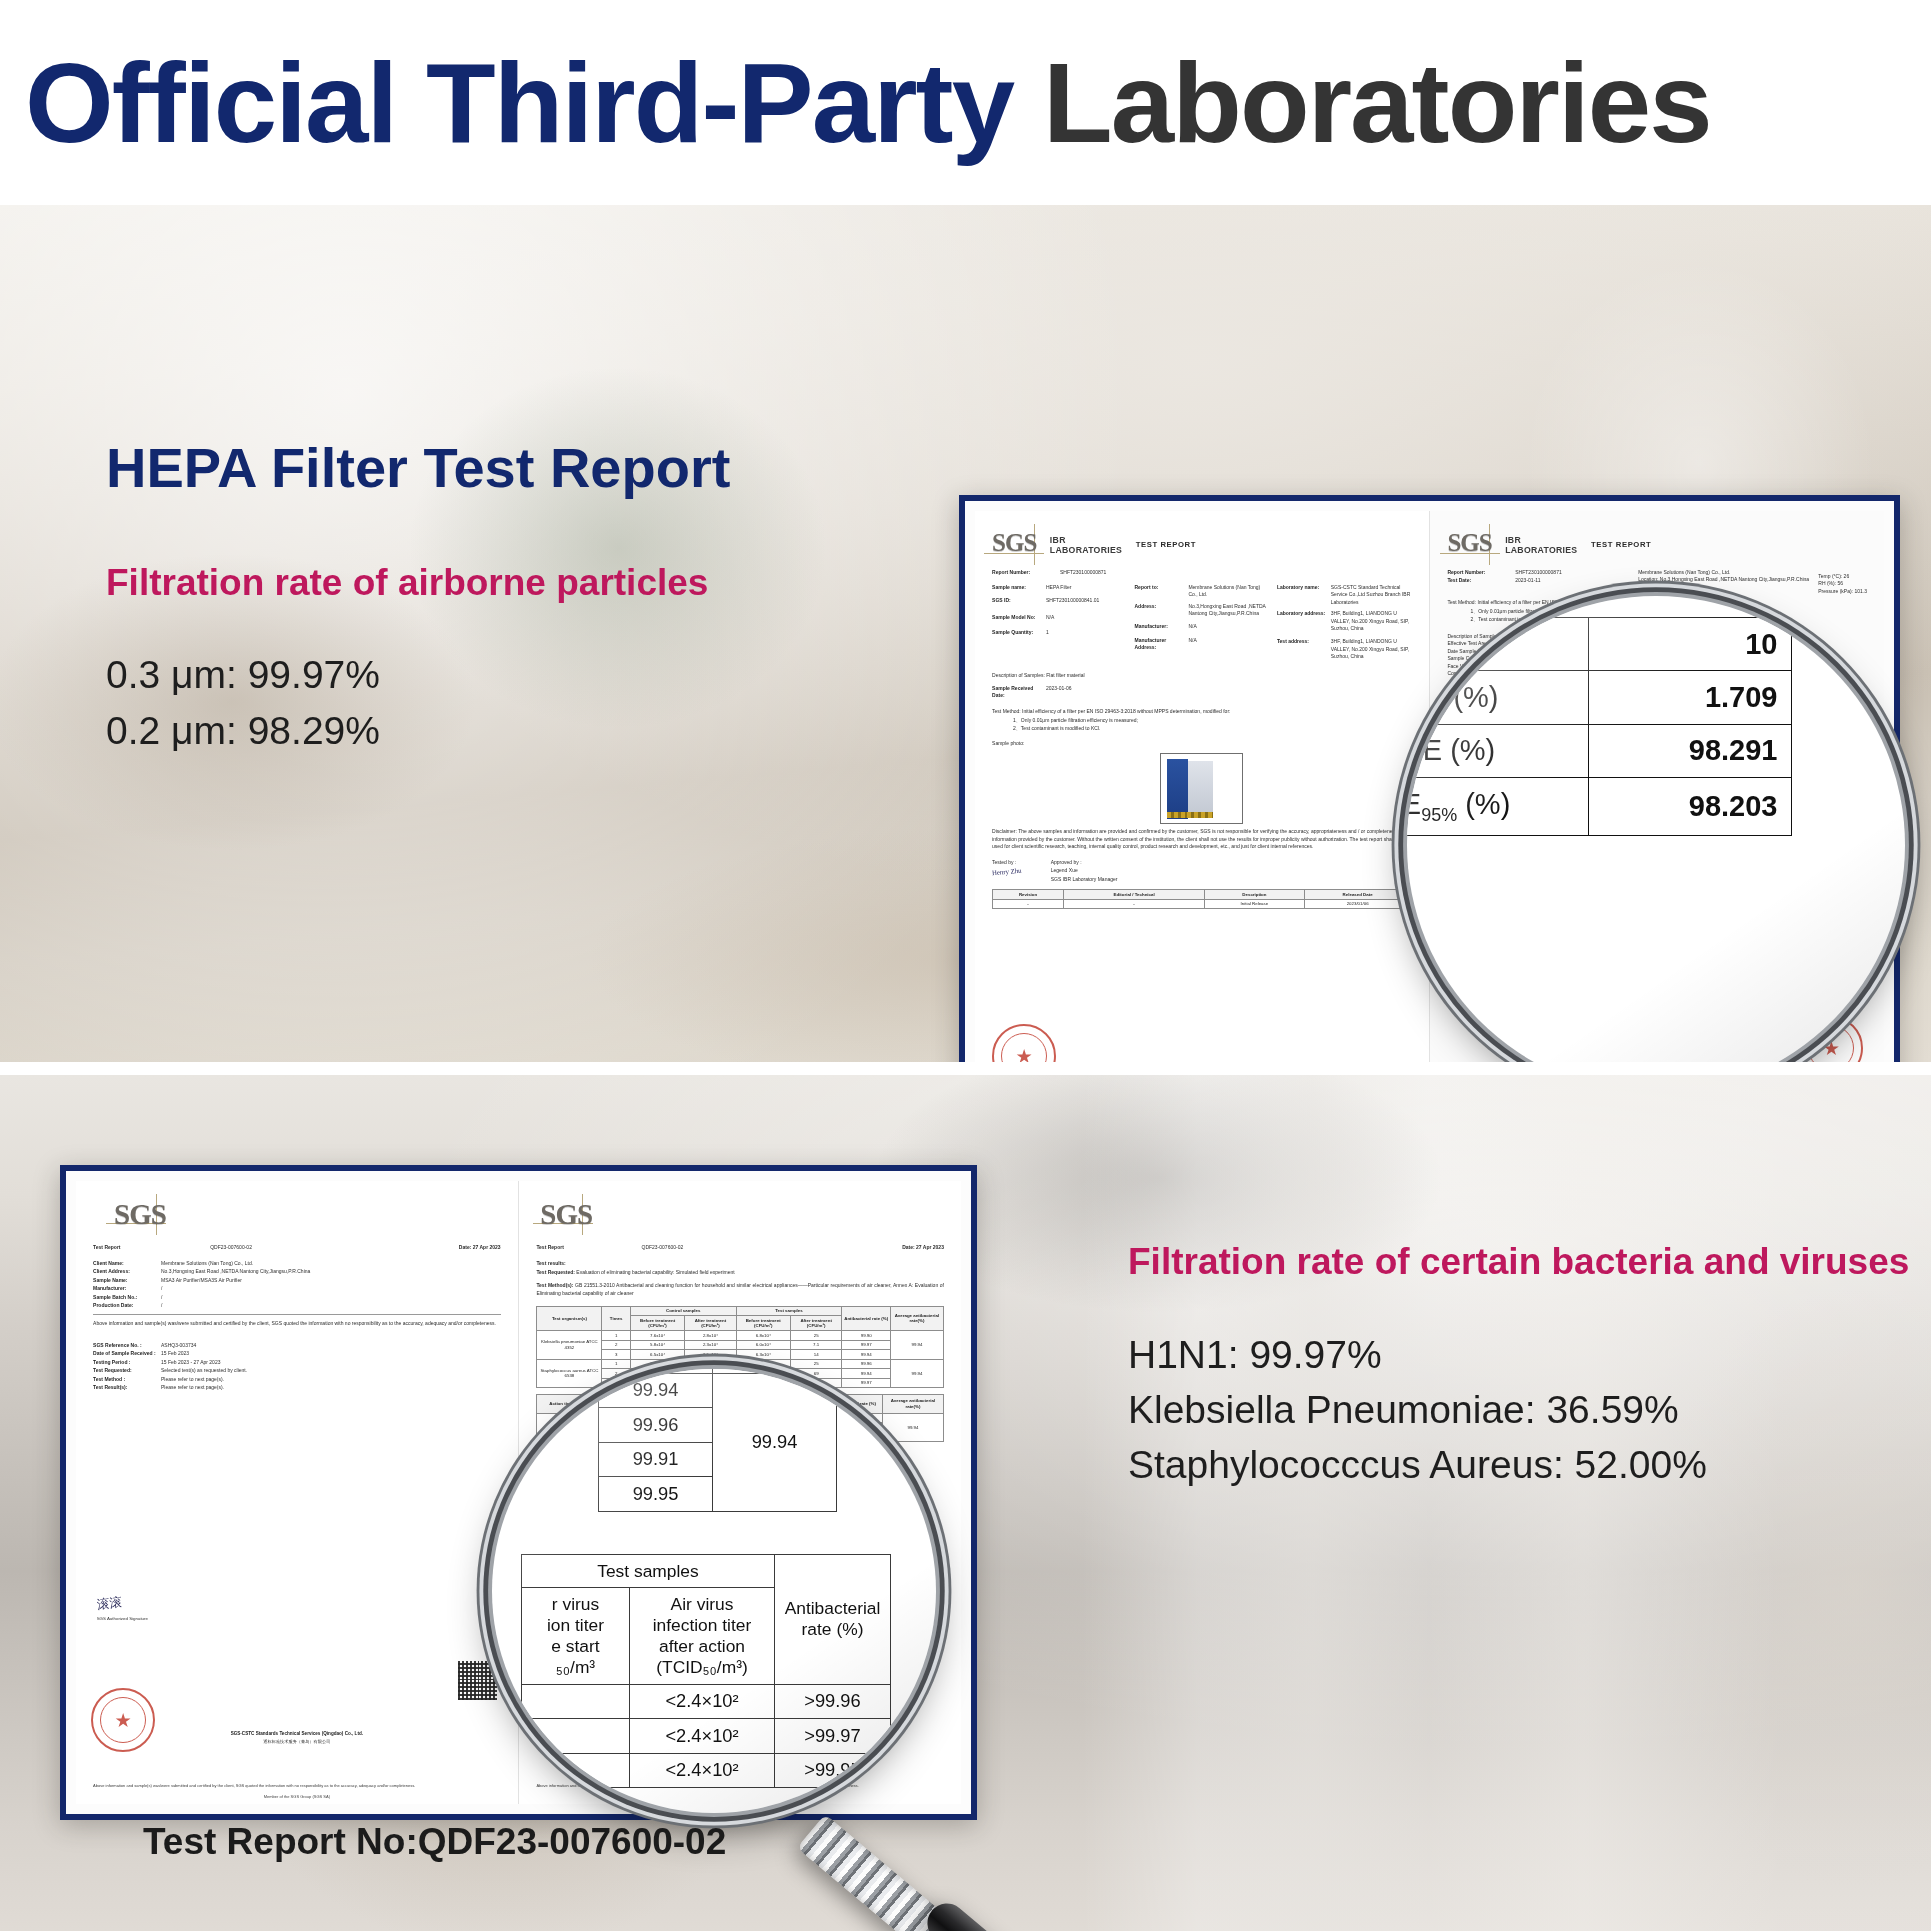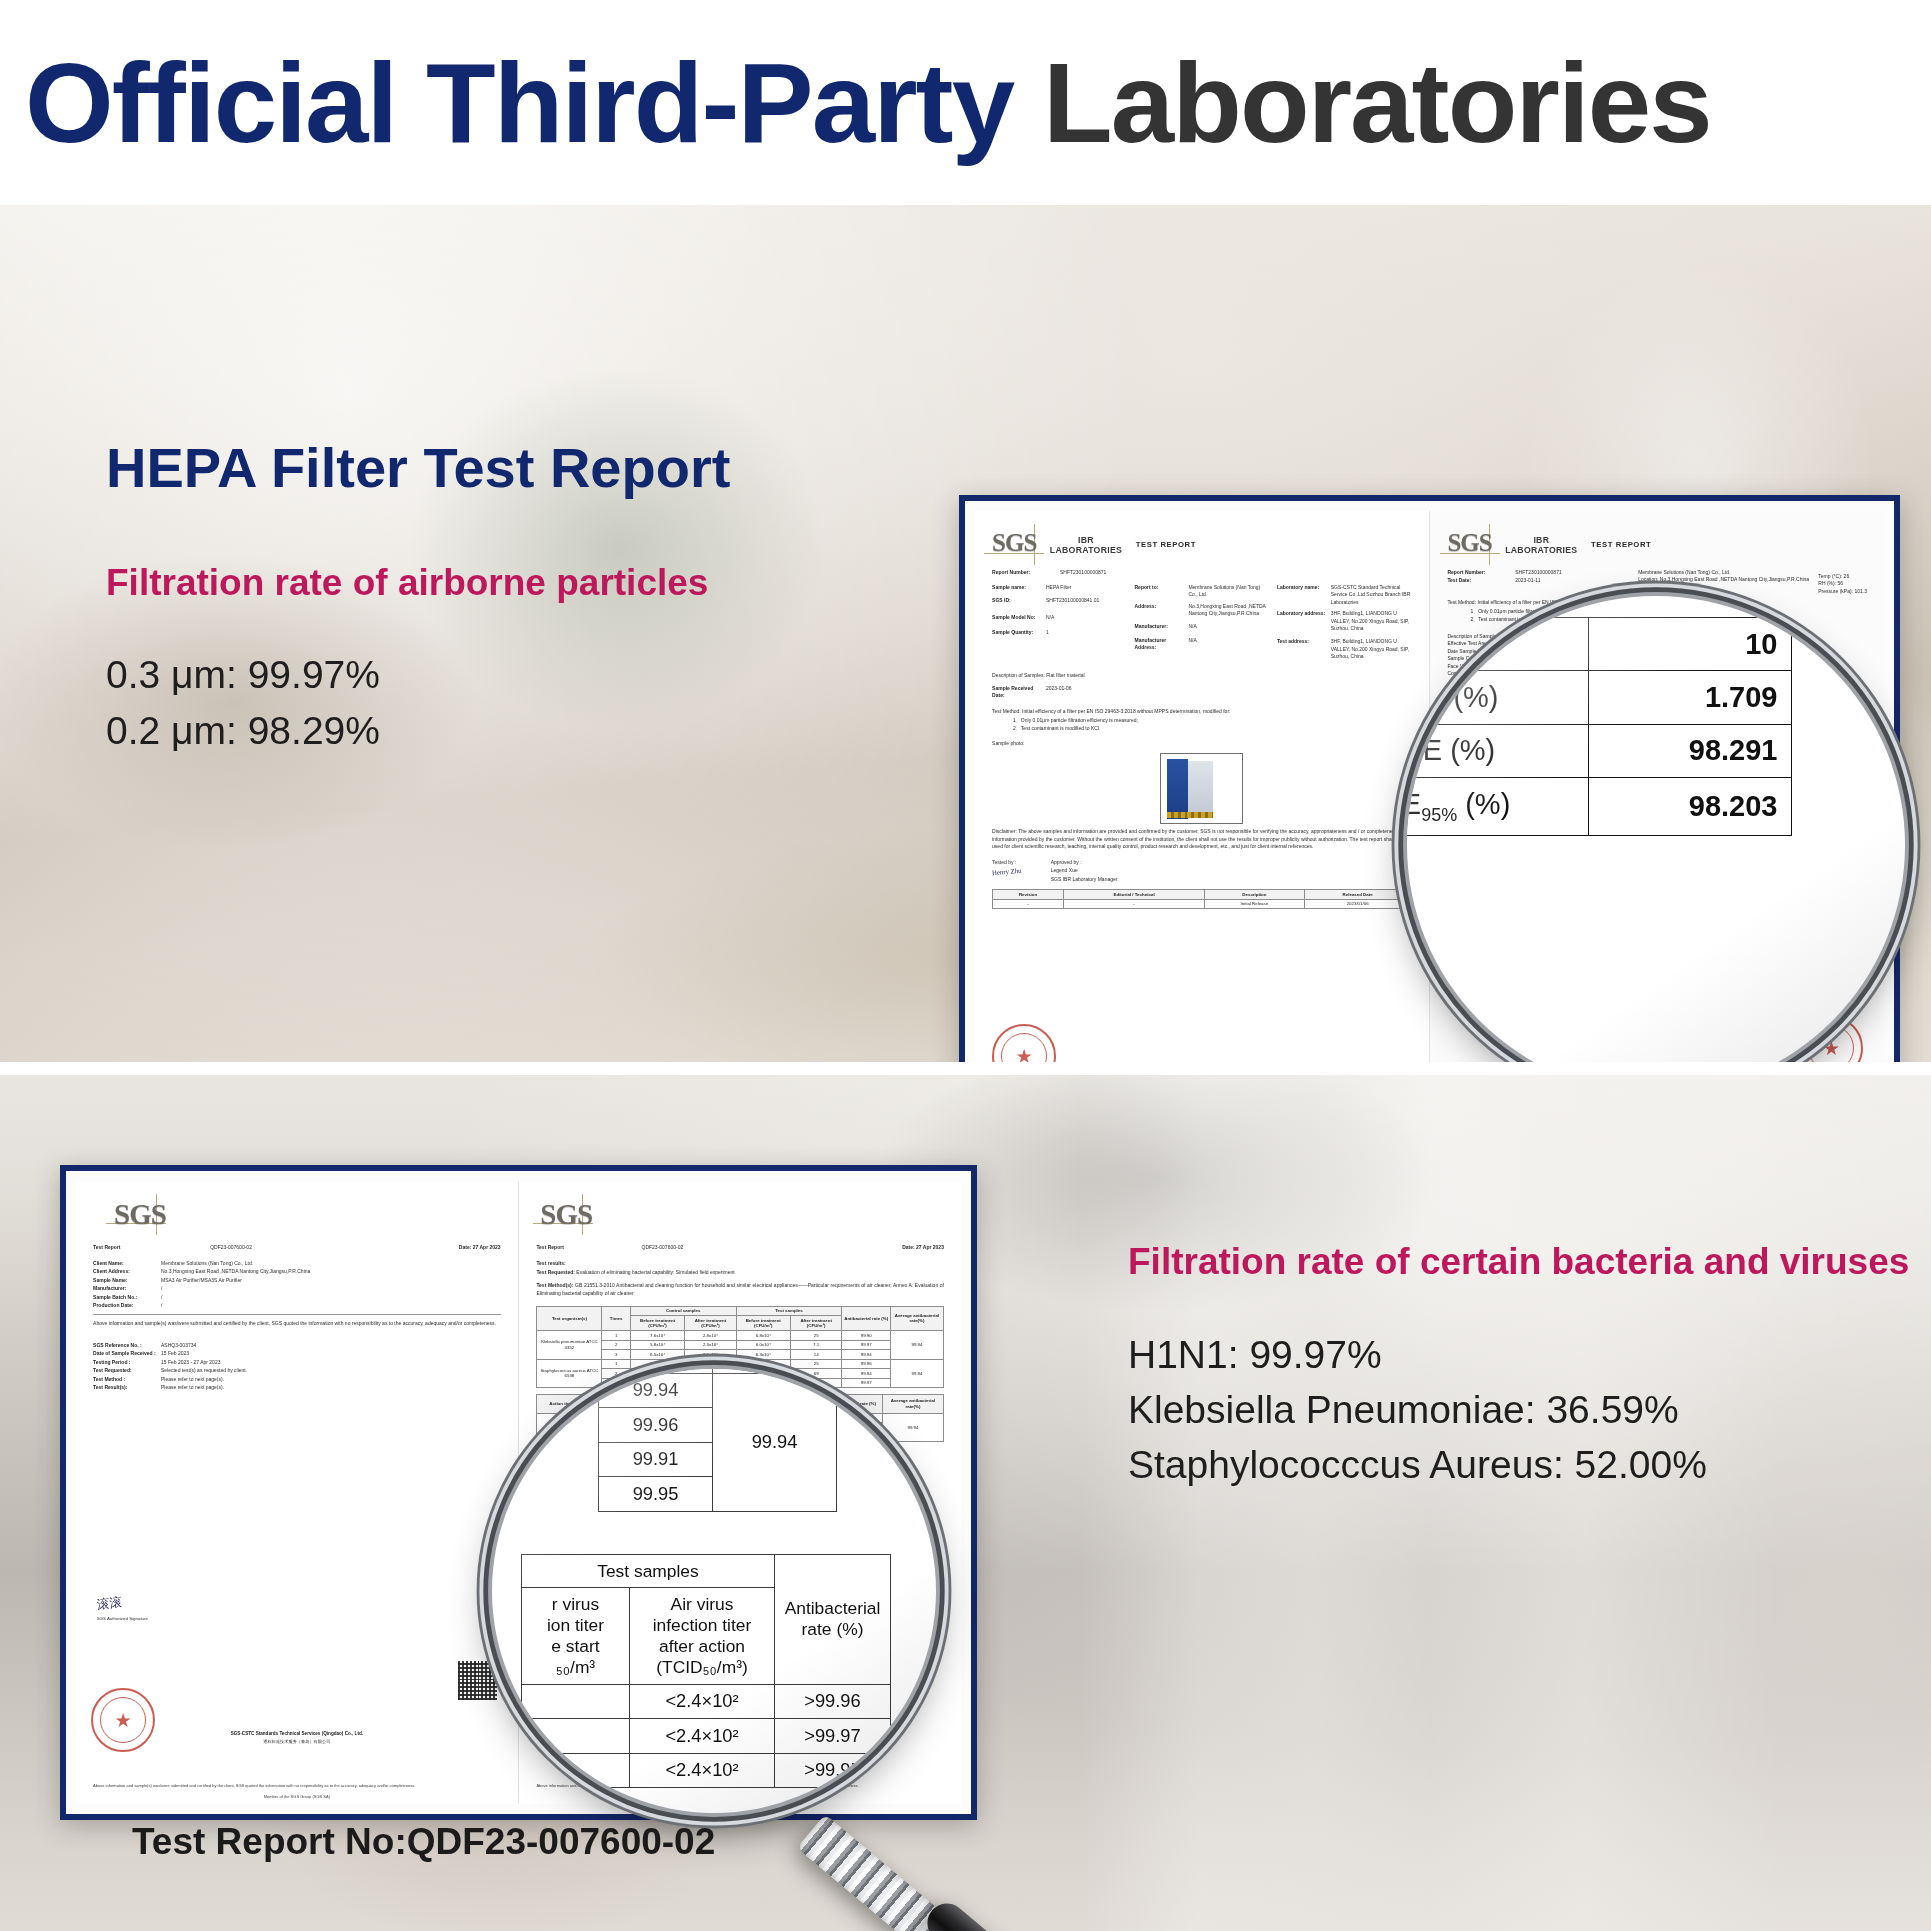--- a/index.html
+++ b/index.html
@@ -111,21 +111,21 @@
   
   .sgs-wrap { position:relative; display:inline-block; margin-bottom:3.9px; }
   .sgs-logo {
     font-family:"Liberation Serif", serif;
     font-size:25px; font-weight:bold; color:#6e6a64; letter-spacing:-1px;
     line-height:1; position:relative; z-index:2;
     text-shadow:0 1px 0 rgba(0,0,0,.2);
   }
   .sgs-cross-h { position:absolute; left:-7.7px; top:23px; width:60px; height:1px; background:#b8a87e; }
   .sgs-cross-v { position:absolute; left:42px; top:-5.8px; width:1px; height:41px; background:#b8a87e; }
-  .sgs-lab { font-size:8.7px; color:#3a3a3a; line-height:1.12; font-weight:600; letter-spacing:0.3px;text-align:center; }
+  .sgs-lab { font-size:8.7px; color:#3a3a3a; line-height:1.12; font-weight:600; letter-spacing:0.3px; }
   .doc-hdr-row { display:flex; align-items:flex-start; gap:13.5px; }
   .doc-hdr-ttl { font-size:7.7px; font-weight:bold; color:#2a2a2a; letter-spacing:0.6px; padding-top:9.7px; }
 
   .mini { font-size:5px; color:#2b2b2b; line-height:1.5; }
   .mini b { font-weight:bold; }
   .mini-row { display:flex; gap:3.9px; margin-bottom:1px; }
   .mini-k { width:50px; flex:none; font-weight:bold; color:#1f1f1f; }
   .mini-k.wide { width:64px; }
   .mini-v { flex:1; color:#2e2e2e; }
   .mini-sep { height:1px; background:#9a9a9a; margin:4.8px 0 4.8px 0; }
@@ -826,17 +826,17 @@
             <td>&nbsp;</td>
             <td>&lt;2.4×10²</td>
             <td>&gt;99.95</td>
           </tr>
         </tbody>
           </table>
 
       </div>
     </div>
 
-    <div class="repno" style="left:132px; top:746px;">Test Report No:QDF23-007600-02</div>
+    <div class="repno" style="left:143px; top:746px;">Test Report No:QDF23-007600-02</div>
   </div>
 
 </div>
 
 
 </body></html>

